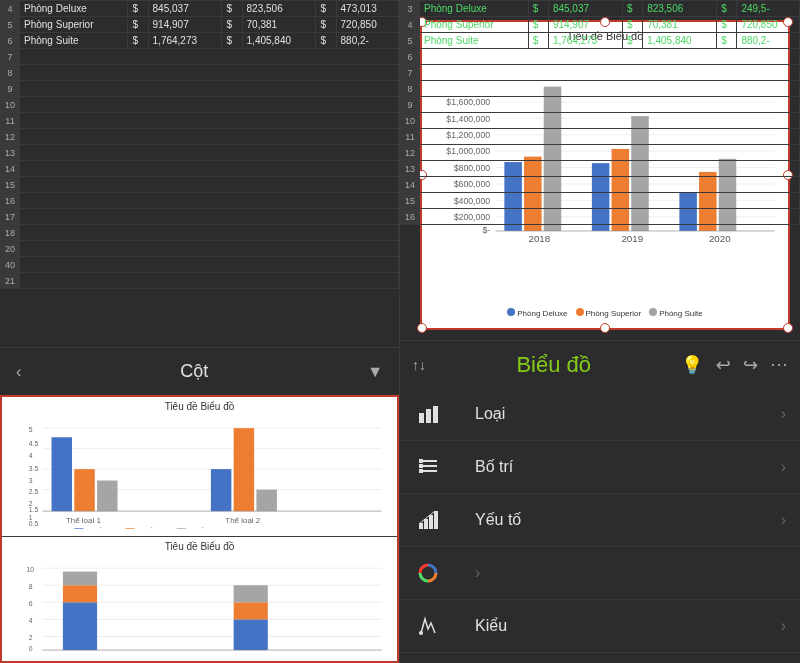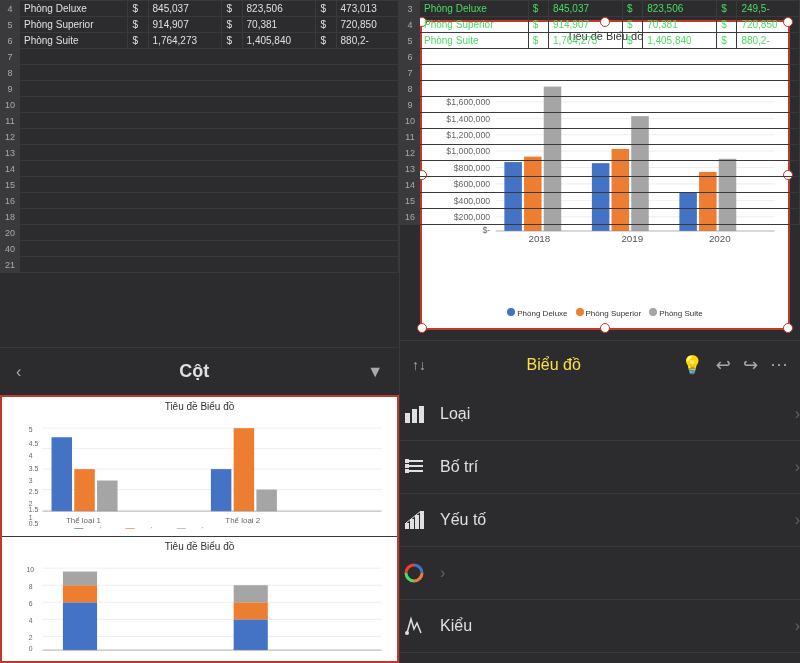--- a/index.html
+++ b/index.html
@@ -60,21 +60,21 @@
       border-top: 1px solid #3a3a3c;
       display: flex;
       align-items: center;
       justify-content: space-between;
       padding: 0 16px;
     }
 
     .tab-label {
       font-size: 18px;
       color: #e0e0e0;
-      font-weight: 700;
+      font-weight: 400;
     }
 
     .tab-chevron {
       color: #aaa;
       font-size: 16px;
     }
 
     
     .chart-previews {
       height: 268px;
@@ -172,44 +172,45 @@
       background: #2c2c2e;
       border-top: 1px solid #3a3a3c;
       display: flex;
       align-items: center;
       justify-content: space-between;
       padding: 0 12px;
       gap: 8px;
     }
 
     .tab-right-label {
-      font-size: 16px;
-      color: #fde047;
+      font-size: 22px;
+      color: #84cc16;
       font-weight: 500;
     }
 
     .tab-icon-group {
       display: flex;
       align-items: center;
       gap: 12px;
     }
 
     
     .settings-menu {
       flex: 1;
       background: #2c2c2e;
       overflow: hidden;
     }
 
     .menu-item {
       display: flex;
       align-items: center;
-      padding: 12px 0;
+      padding: 12px 14px;
       border-bottom: 1px solid #3a3a3c;
       cursor: pointer;
+      gap: 21px;
     }
 
     .menu-icon {
       width: 28px;
       height: 28px;
       display: flex;
       align-items: center;
       justify-content: center;
       margin-right: 12px;
       flex-shrink: 0;
@@ -315,20 +316,24 @@
       <tr>
             <td class="row-num">14</td>
             <td colspan="7"></td>
           </tr>
       <tr>
             <td class="row-num">15</td>
             <td colspan="7"></td>
           </tr>
       <tr>
             <td class="row-num">16</td>
+            <td colspan="7"></td>
+          </tr>
+      <tr>
+            <td class="row-num">17</td>
             <td colspan="7"></td>
           </tr>
       <tr>
             <td class="row-num">18</td>
             <td colspan="7"></td>
           </tr>
       <tr>
             <td class="row-num">20</td>
             <td colspan="7"></td>
           </tr>

